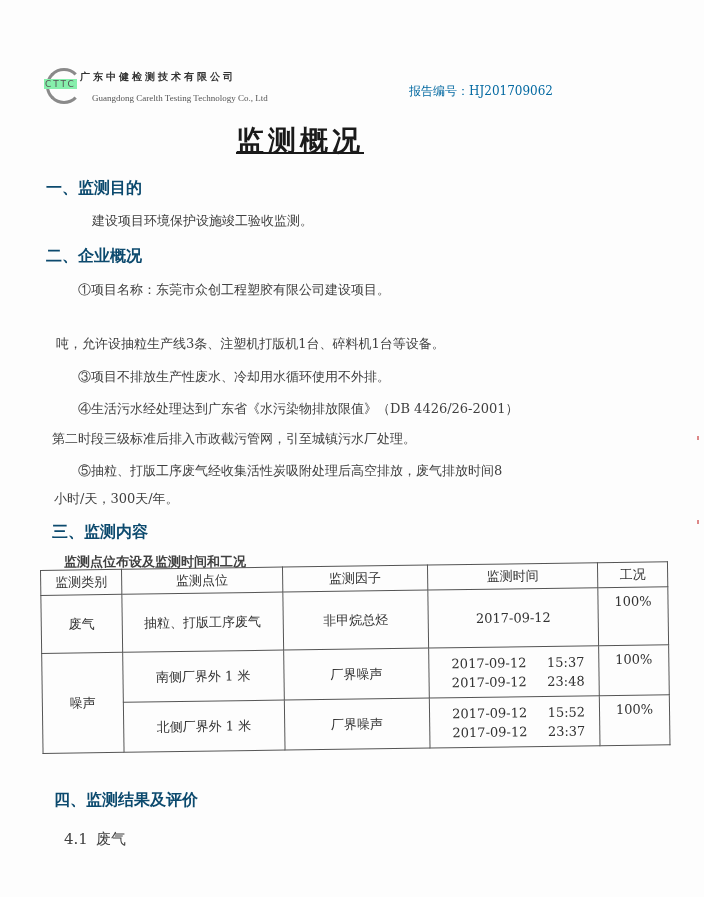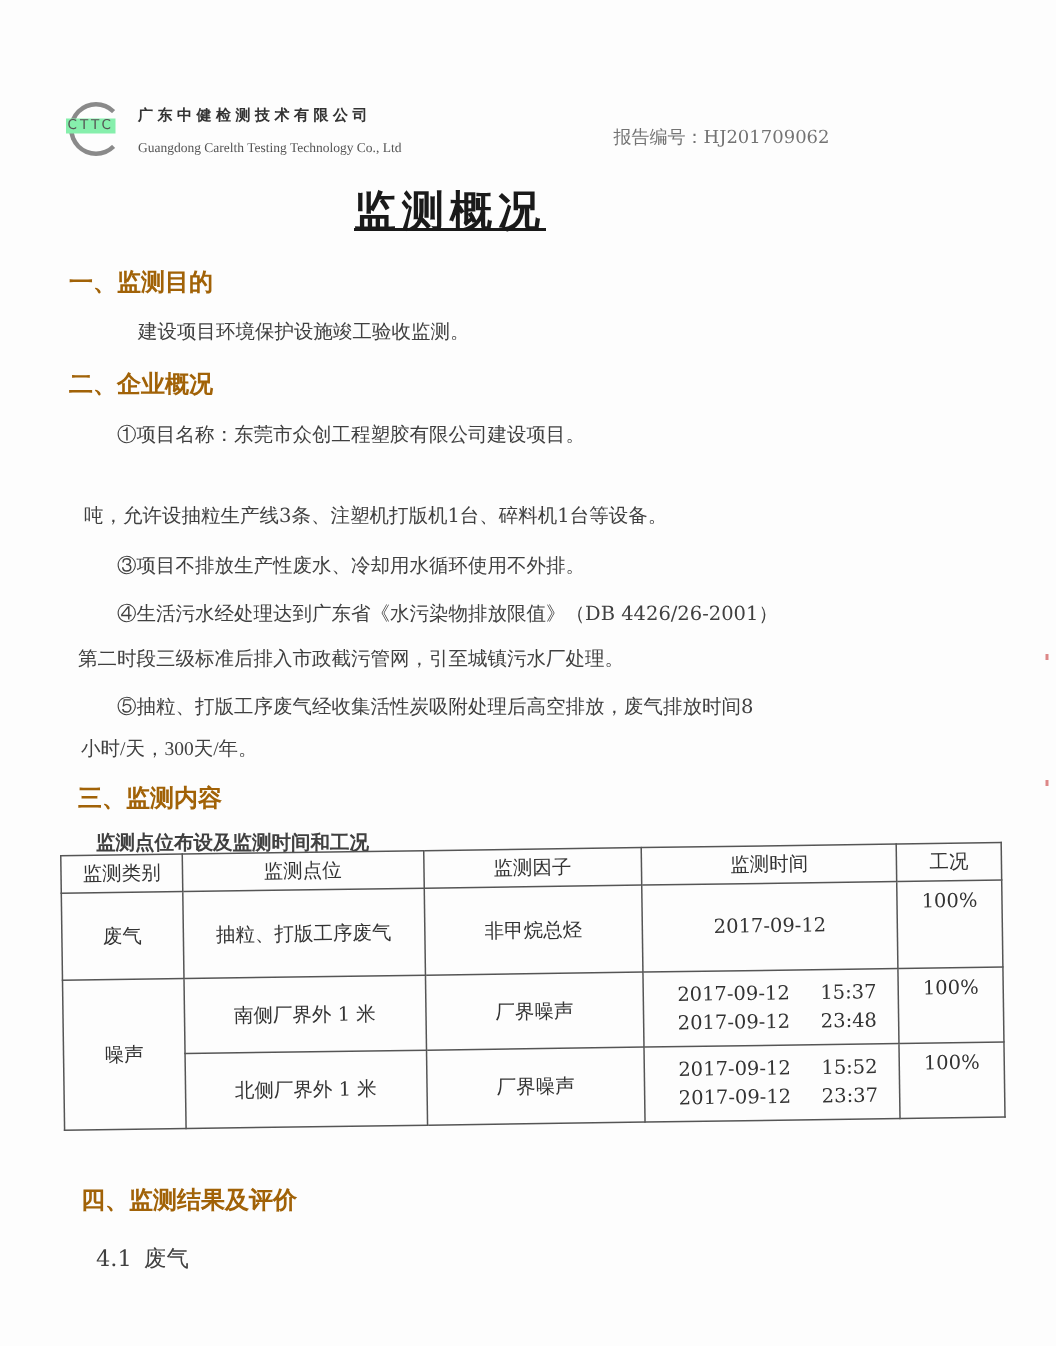--- a/index.html
+++ b/index.html
@@ -9,28 +9,28 @@
       font-family: "DejaVu Serif", "Liberation Serif", serif;
       color: #2a2a2a;
       position: relative;
     }
     .page { position: absolute; left: 0; top: 0; width: 704px; height: 897px; }
     .abs { position: absolute; white-space: nowrap; }
 
     .logo { left: 44px; top: 68px; width: 44px; height: 38px; }
     .logo-ring { position: absolute; left: 2px; top: 0; width: 36px; height: 36px; border: 3px solid #8a8a8a; border-radius: 50%; border-right-color: transparent; box-sizing: border-box; }
     .logo-text { position: absolute; left: 0; top: 11px; font-family: "DejaVu Sans", sans-serif; font-size: 9px; letter-spacing: 2px; color: #555; background: #86efac; padding: 0 1px; }
-    .company-cn { left: 92px; top: 70px; font-family: "DejaVu Sans", sans-serif; font-size: 10px; letter-spacing: 3px; color: #333; font-weight: bold; }
+    .company-cn { left: 80px; top: 70px; font-family: "DejaVu Sans", sans-serif; font-size: 10px; letter-spacing: 3px; color: #333; font-weight: bold; }
     .company-en { left: 92px; top: 93px; font-family: "Liberation Serif", serif; font-size: 9px; color: #555; }
 
-    .report-no { left: 409px; top: 83px; font-size: 12px; color: #737373; }
+    .report-no { left: 409px; top: 83px; font-size: 12px; color: #0369a1; }
 
     .title { left: 236px; top: 122px; font-size: 28px; font-weight: bold; letter-spacing: 4px; color: #1a1a1a; font-family: "DejaVu Sans", sans-serif; text-decoration: underline; }
 
-    .h1 { font-family: "DejaVu Sans", sans-serif; font-size: 16px; font-weight: bold; color: #a16207; }
+    .h1 { font-family: "DejaVu Sans", sans-serif; font-size: 16px; font-weight: bold; color: #0c4a6e; }
     .para { font-size: 13px; color: #404040; }
 
     table.monitor {
       position: absolute; left: 40px; top: 570px; width: 628px;
       border-collapse: collapse; font-size: 13px; color: #333;
       transform: rotate(-0.8deg); transform-origin: left top;
     }
     table.monitor td, table.monitor th {
       border: 1.5px solid #555; text-align: center; font-weight: normal; padding: 0 4px;
     }
@@ -58,21 +58,21 @@
   <div class="abs h1" style="left:46px; top:178px;">一、监测目的</div>
   <div class="abs para" style="left:92px; top:212px;">建设项目环境保护设施竣工验收监测。</div>
 
   <div class="abs h1" style="left:46px; top:246px;">二、企业概况</div>
   <div class="abs para" style="left:78px; top:281px;">①项目名称：东莞市众创工程塑胶有限公司建设项目。</div>
   <div class="abs para" style="left:56px; top:335px;">吨，允许设抽粒生产线3条、注塑机打版机1台、碎料机1台等设备。</div>
   <div class="abs para" style="left:78px; top:368px;">③项目不排放生产性废水、冷却用水循环使用不外排。</div>
   <div class="abs para" style="left:78px; top:400px;">④生活污水经处理达到广东省《水污染物排放限值》（DB 4426/26-2001）</div>
   <div class="abs para" style="left:52px; top:430px;">第二时段三级标准后排入市政截污管网，引至城镇污水厂处理。</div>
   <div class="abs para" style="left:78px; top:462px;">⑤抽粒、打版工序废气经收集活性炭吸附处理后高空排放，废气排放时间8</div>
-  <div class="abs para" style="left:54px; top:490px;font-family:Liberation Serif, serif;">小时/天，300天/年。</div>
+  <div class="abs para" style="left:54px; top:490px;">小时/天，300天/年。</div>
 
   <div class="abs h1" style="left:52px; top:522px;">三、监测内容</div>
   <div class="abs para" style="left:64px; top:553px;font-weight:bold;">监测点位布设及监测时间和工况</div>
 
   <table class="monitor">
     <colgroup>
       <col style="width:81px">
         <col style="width:161px">
         <col style="width:146px">
         <col style="width:170px">

